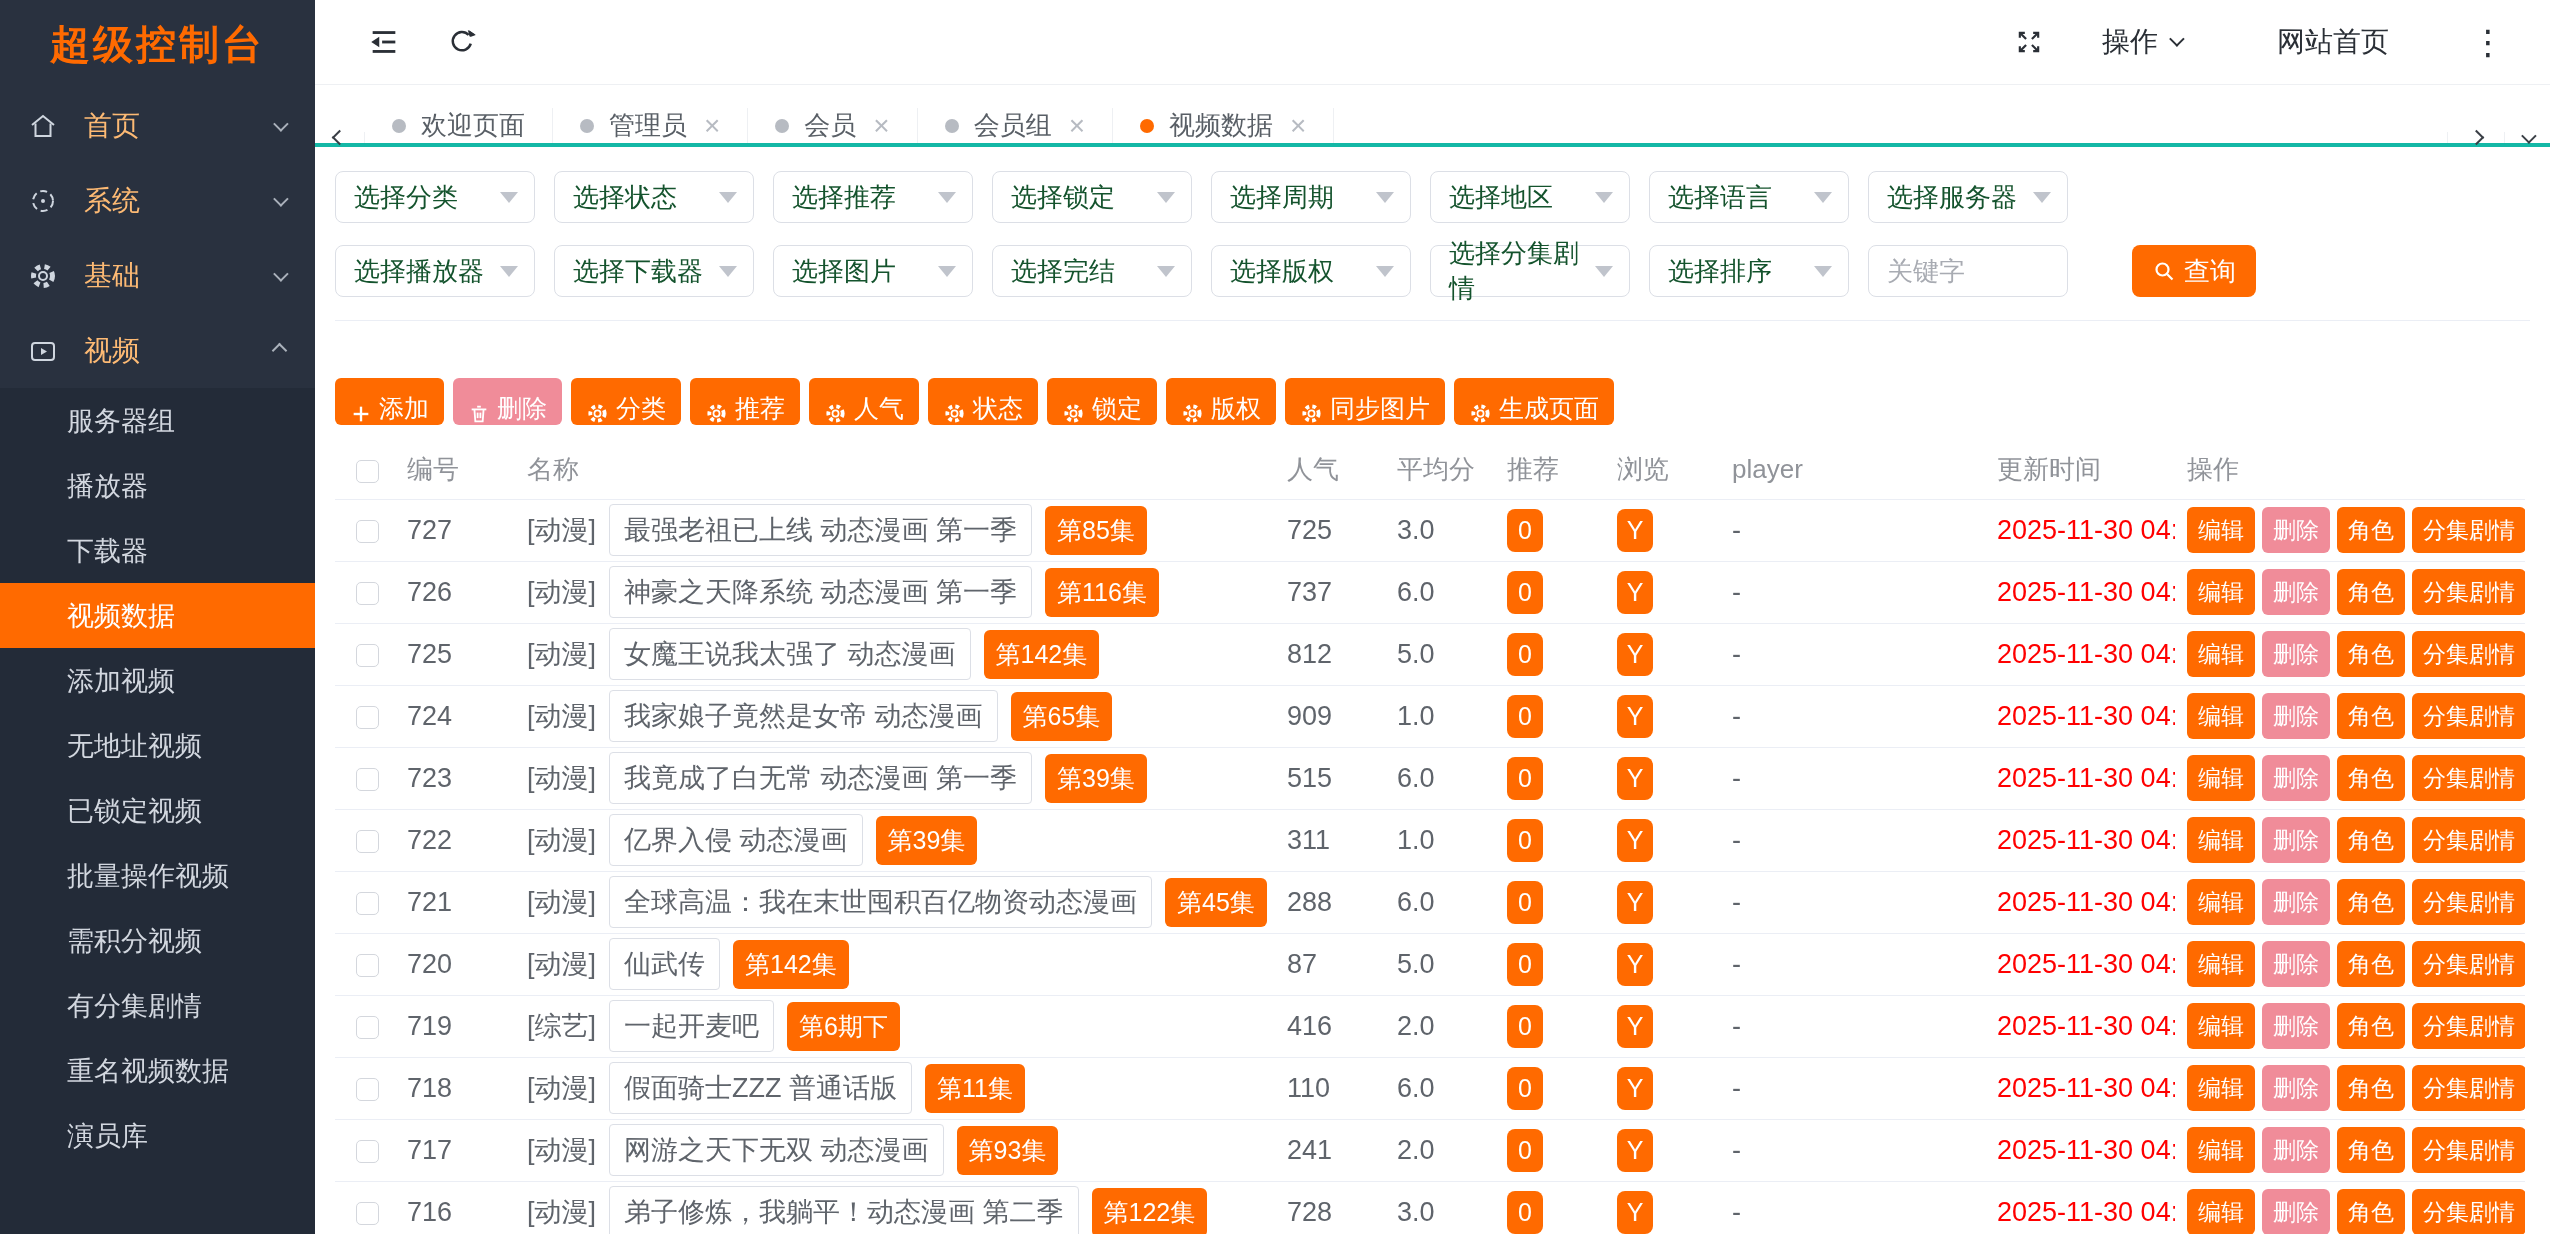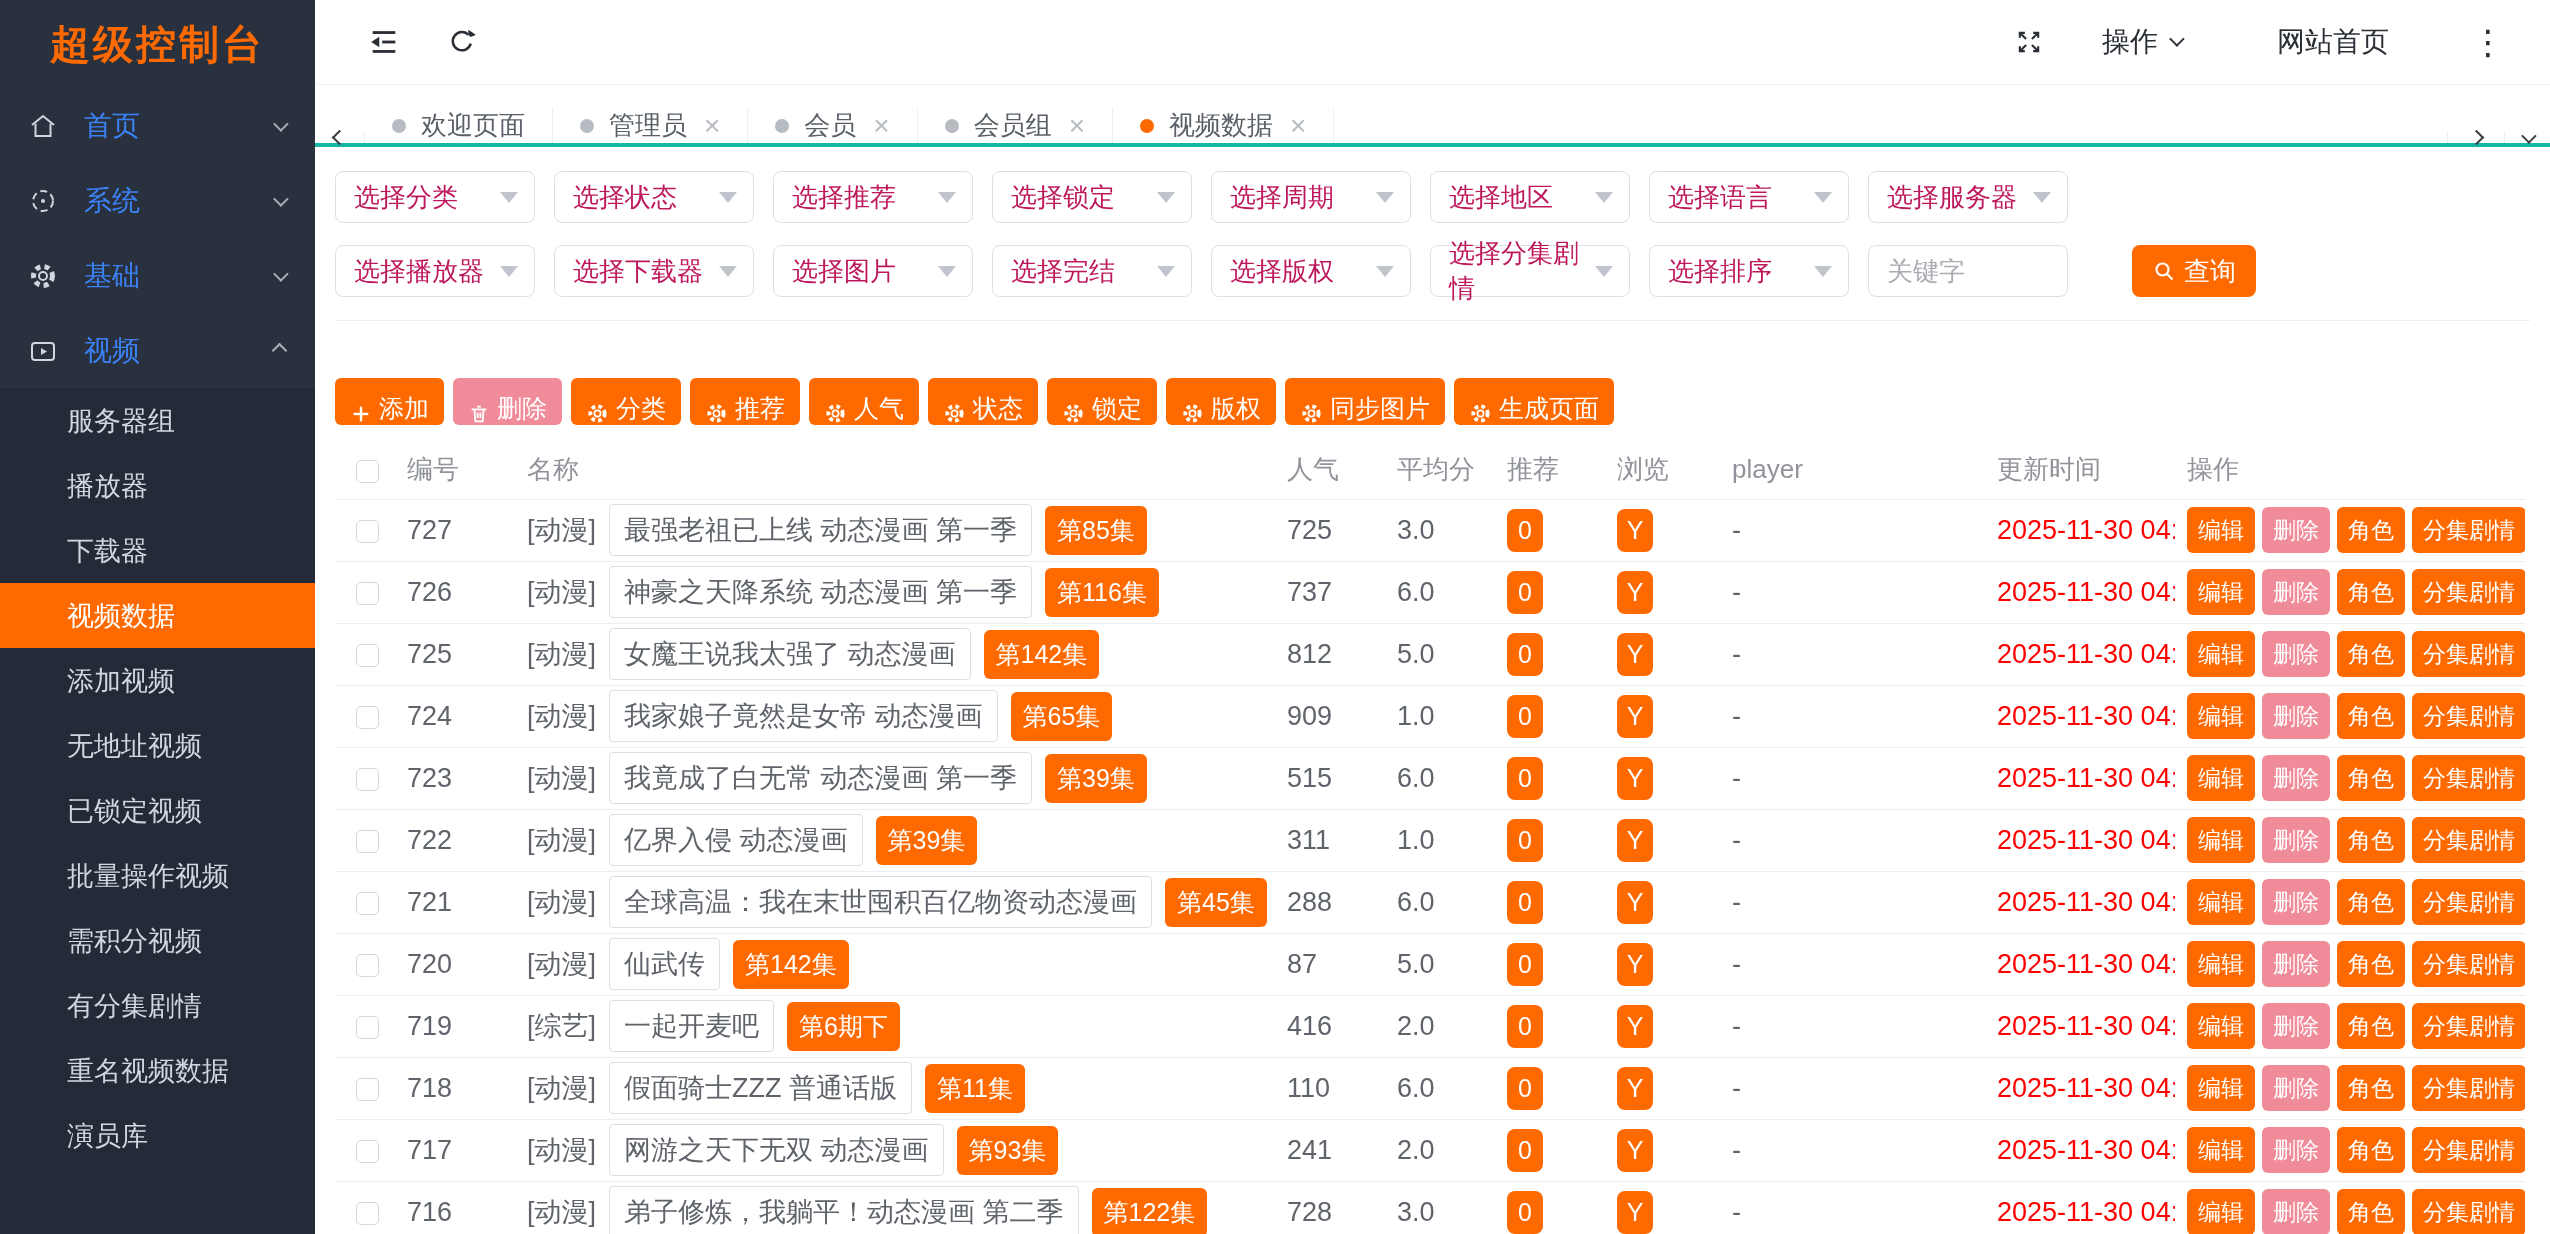--- a/index.html
+++ b/index.html
@@ -6,21 +6,21 @@
   html,body { width:2550px; height:1234px; overflow:hidden; }
   body {
     font-family:"Liberation Sans","DejaVu Sans",sans-serif;
     display:flex; background:#ffffff; color:#5f646b;
   }
   
   .sidebar { flex:0 0 315px; width:315px; background:#29313f; display:flex; flex-direction:column; }
   .logo { height:88px; display:flex; align-items:center; justify-content:center;
           color:#ff6a00; font-size:40px; font-weight:bold; letter-spacing:3px; }
   .menu-item { height:75px; display:flex; align-items:center; padding:0 30px 0 28px;
-               color:#3b82f6; font-size:28px; cursor:pointer; }
+               color:#fdba74; font-size:28px; cursor:pointer; }
   .menu-item .mico { width:34px; height:32px; margin-right:22px; display:flex; align-items:center; }
   .menu-item .chev { margin-left:auto; color:#aab1bb; }
   .submenu { flex:1; background:#232b38; }
   .sub-item { height:65px; display:flex; align-items:center; padding-left:67px;
               color:#d2d7df; font-size:27px; cursor:pointer; }
   .sub-item.active { background:#ff6a00; color:#ffffff; }
   
   .chev { display:inline-block; width:11px; height:11px;
           border-right:2px solid currentColor; border-bottom:2px solid currentColor; }
   .chev.down  { transform:rotate(45deg) translateY(-2px); }
@@ -48,21 +48,21 @@
   .tab.active .dot { background:#ff6a00; }
   .tab-close { color:#b7bbc2; font-size:28px; margin-left:2px; cursor:pointer; }
   .tab-filler { flex:1; }
   .tab-navbtn.rhs { border-right:none; border-left:1px solid #eef0f3; width:57px; }
   .tab-navbtn.caret { width:46px; }
   
   .content { padding:24px 20px 0 20px; overflow:hidden; }
   .filter-row { display:flex; align-items:center; gap:19px; margin-bottom:22px; }
   .select { width:200px; height:52px; border:1px solid #dcdfe6; border-radius:8px; background:#fff;
             display:flex; align-items:center; justify-content:space-between; padding:0 16px 0 18px;
-            color:#be185d; font-size:26px; cursor:pointer; flex:0 0 auto; }
+            color:#14532d; font-size:26px; cursor:pointer; flex:0 0 auto; }
   .caret-down { width:0; height:0; border-left:9px solid transparent; border-right:9px solid transparent;
                 border-top:11px solid #c0c4cc; }
   .keyword { width:200px; height:52px; border:1px solid #dcdfe6; border-radius:8px;
              padding:0 18px; font-size:26px; color:#5f646b; outline:none; flex:0 0 auto;
              font-family:"Liberation Sans","DejaVu Sans",sans-serif; }
   .keyword::placeholder { color:#a8abb2; }
   .search-btn { margin-left:45px; height:52px; background:#ff6a00; border:none; border-radius:8px;
                 color:#fff; font-size:26px; display:flex; align-items:center; gap:8px;
                 padding:0 20px; cursor:pointer; flex:0 0 auto;
                 font-family:"Liberation Sans","DejaVu Sans",sans-serif; }

